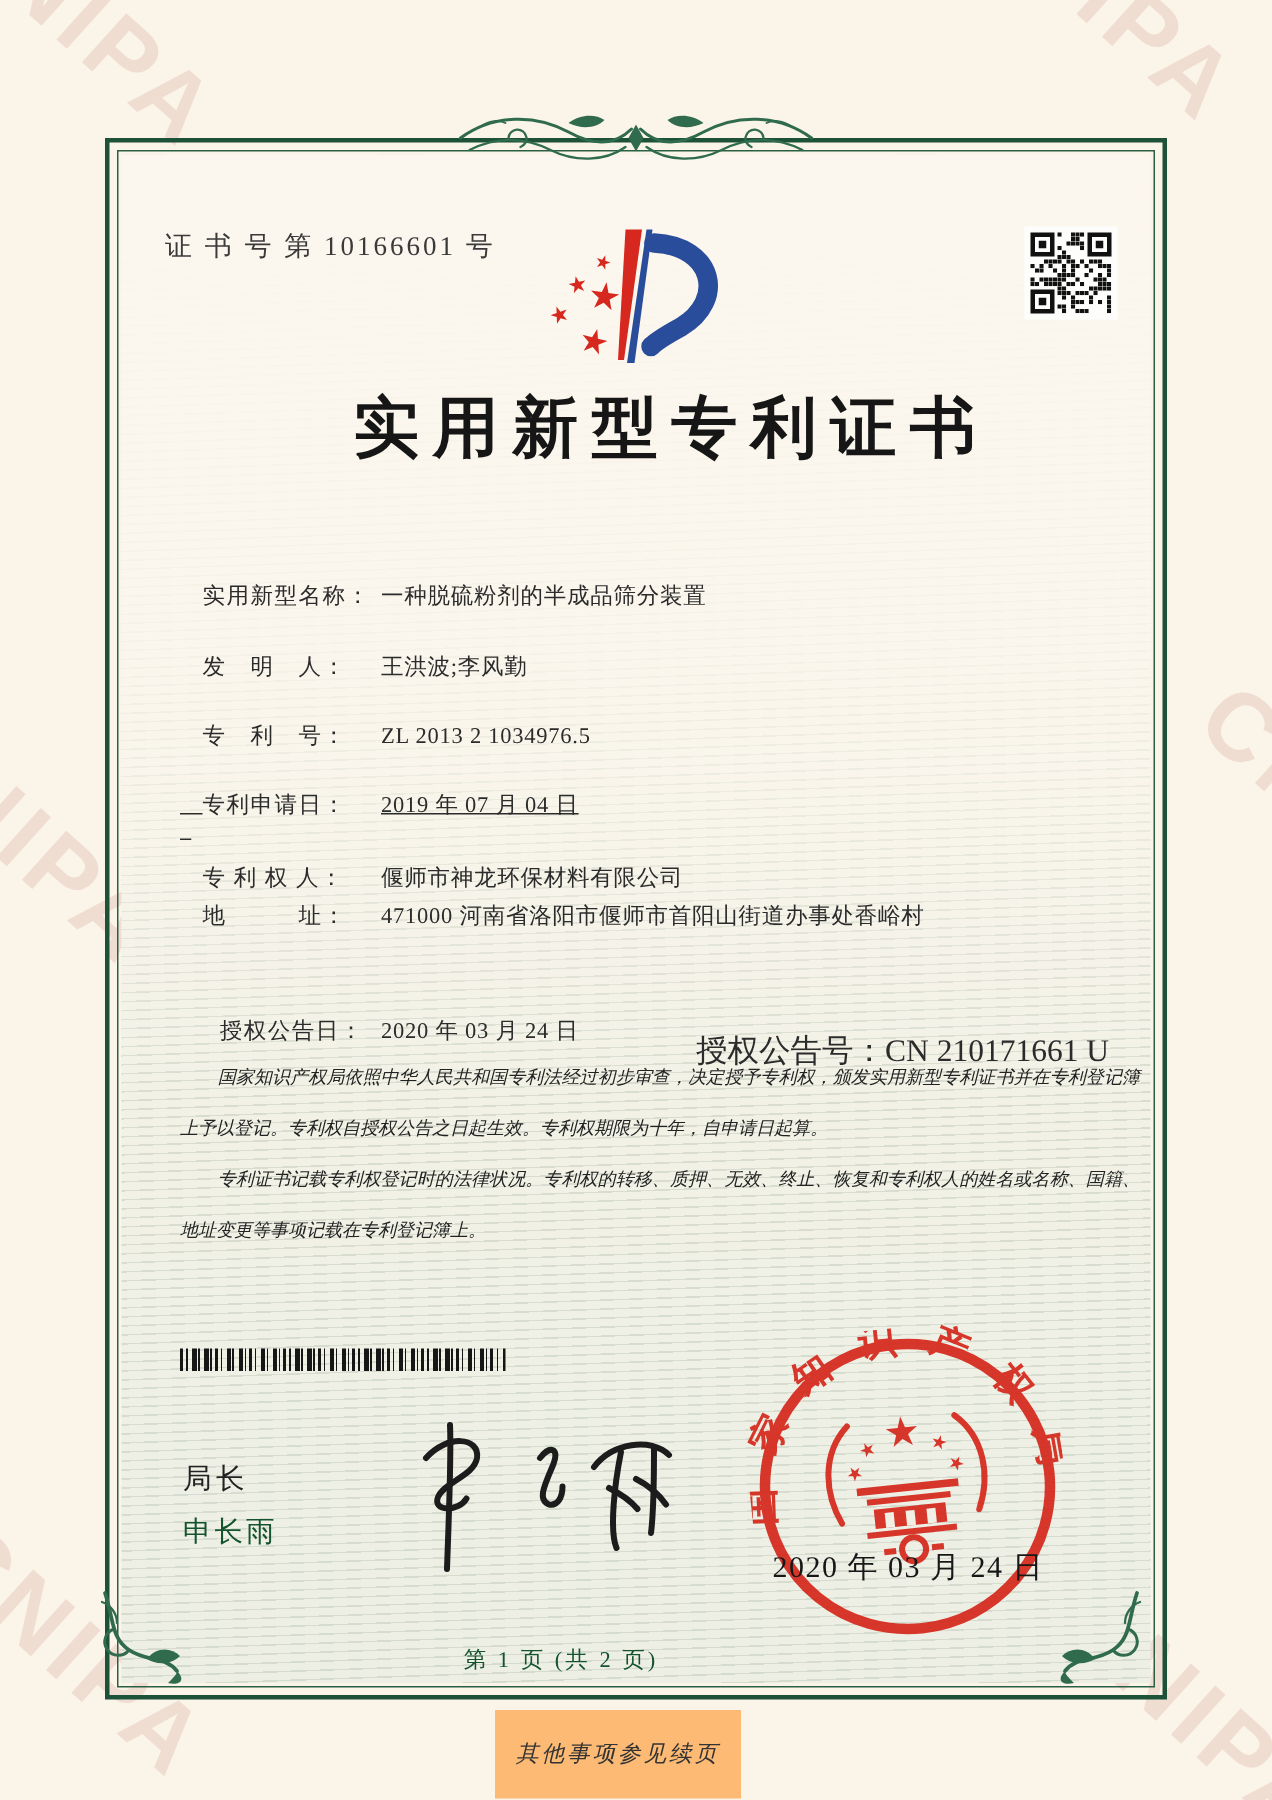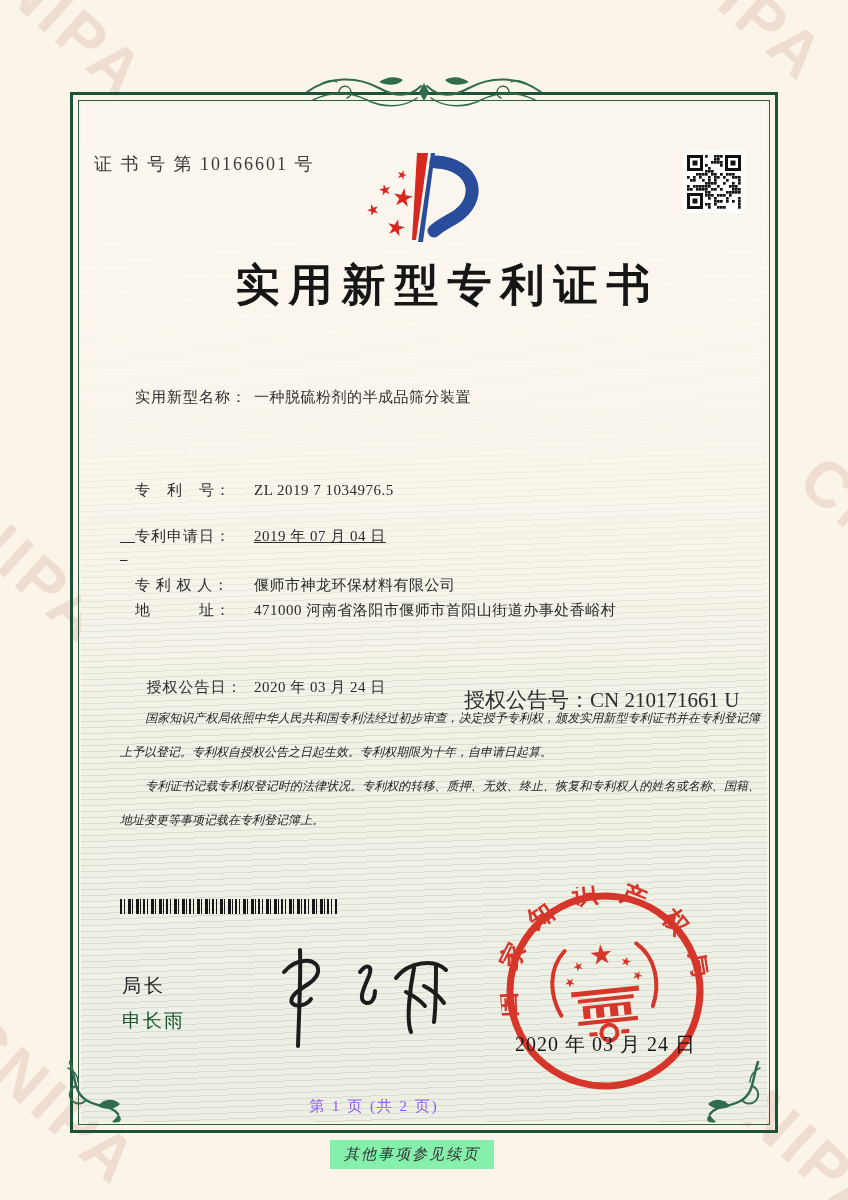--- a/index.html
+++ b/index.html
@@ -21,21 +21,21 @@
         border:1px solid #2a5f44; z-index:2; }
   .interior { position:absolute; left:81px; top:103px; width:686px; height:1019px; z-index:1;
         background:
           linear-gradient(180deg, rgba(252,247,238,1) 0%, rgba(252,247,238,.78) 32%, rgba(252,247,238,0) 62%),
           repeating-linear-gradient(178deg, rgba(141,162,141,.25) 0 1px, rgba(0,0,0,0) 1px 6px),
           linear-gradient(180deg,#f9f5ea,#edefe4); }
 
   .orn { position:absolute; z-index:3; }
 
   
-  .cert-no { position:absolute; left:94px; top:152px; font-size:18px; color:#3a3a3a;
+  .cert-no { position:absolute; left:110px; top:152px; font-size:18px; color:#3a3a3a;
         letter-spacing:2px; z-index:4; white-space:pre; }
   .logo { position:absolute; left:330px; top:140px; width:180px; height:115px; z-index:4; }
   .qr { position:absolute; left:683px; top:151px; width:62px; height:62px; z-index:4; background:#fdfdfb; }
 
   .title { position:absolute; left:0; top:256px; width:848px; text-align:center;
         font-size:44px; font-weight:bold; color:#161616; letter-spacing:9px; z-index:4;padding-left:47px; }
 
   
   .field { position:absolute; left:120px; font-size:15px; color:#2b2b2b; z-index:4; white-space:pre; }
   .field .lbl { display:inline-block; width:119px; white-space:pre; letter-spacing:1px; }
@@ -58,22 +58,22 @@
 
   .signoff-title { position:absolute; left:122px; top:973px; font-size:19px; color:#222; letter-spacing:3px; z-index:4; }
   .signoff-name  { position:absolute; left:122px; top:1008px; font-size:19px; color:#14532d; letter-spacing:2px; z-index:4; }
   .signature { position:absolute; left:248px; top:942px; width:215px; height:112px; z-index:5; }
 
   .seal { position:absolute; left:500px; top:885px; width:210px; height:212px; z-index:5; transform:rotate(-6deg); }
   .seal-date { position:absolute; left:515px; top:1031px; width:200px; font-size:20px; color:#171717;
         letter-spacing:1px; z-index:6; white-space:pre; }
 
   .page-info { position:absolute; left:70px; top:1097px; width:608px; text-align:center;
-        font-size:15px; color:#8b5cf6; letter-spacing:2px; z-index:4; }
-  .note-box { position:absolute; left:330px; top:1140px; padding:5px 14px; background:#86efac;
+        font-size:15px; color:#14532d; letter-spacing:2px; z-index:4; }
+  .note-box { position:absolute; left:330px; top:1140px; padding:20px 14px; background:#fdba74;
         font-size:15px; font-style:italic; color:#333; letter-spacing:2px; z-index:4; white-space:pre; }
 </style>
 </head>
 <body>
 
 <div id="page">
 
   <div class="wm" style="left:-55px; top:-25px;">CNIPA</div>
   <div class="wm" style="left:625px; top:-42px;">CNIPA</div>
   <div class="wm" style="left:782px; top:505px;">CNIPA</div>
@@ -269,22 +269,25 @@
         <rect x="40" y="55" width="2.7" height="2.7"></rect>
         <rect x="55" y="55" width="2.7" height="2.7"></rect>
       </g>
   </svg>
 
   <div class="title">实用新型专利证书</div>
 
   <div class="field" style="top:371px;">
     <span class="lbl">实用新型名称：</span><span class="val">一种脱硫粉剂的半成品筛分装置</span>
   </div>
+  <div class="field" style="top:418px;">
+    <span class="lbl">发　明　人：</span><span class="val">王洪波;李风勤</span>
+  </div>
   <div class="field" style="top:464px;">
-    <span class="lbl">专　利　号：</span><span class="val">ZL 2019 7 1034976.5</span>
+    <span class="lbl">专　利　号：</span><span class="val">ZL 2013 2 1034976.5</span>
   </div>
   <div class="field" style="top:510px;text-decoration:underline;">
     <span class="lbl">专利申请日：</span><span class="val">2019 年 07 月 04 日</span>
   </div>
   <div class="field" style="top:559px;">
     <span class="lbl">专 利 权 人：</span><span class="val">偃师市神龙环保材料有限公司</span>
   </div>
   <div class="field" style="top:584px;">
     <span class="lbl">地　　　址：</span><span class="val">471000 河南省洛阳市偃师市首阳山街道办事处香峪村</span>
   </div>

